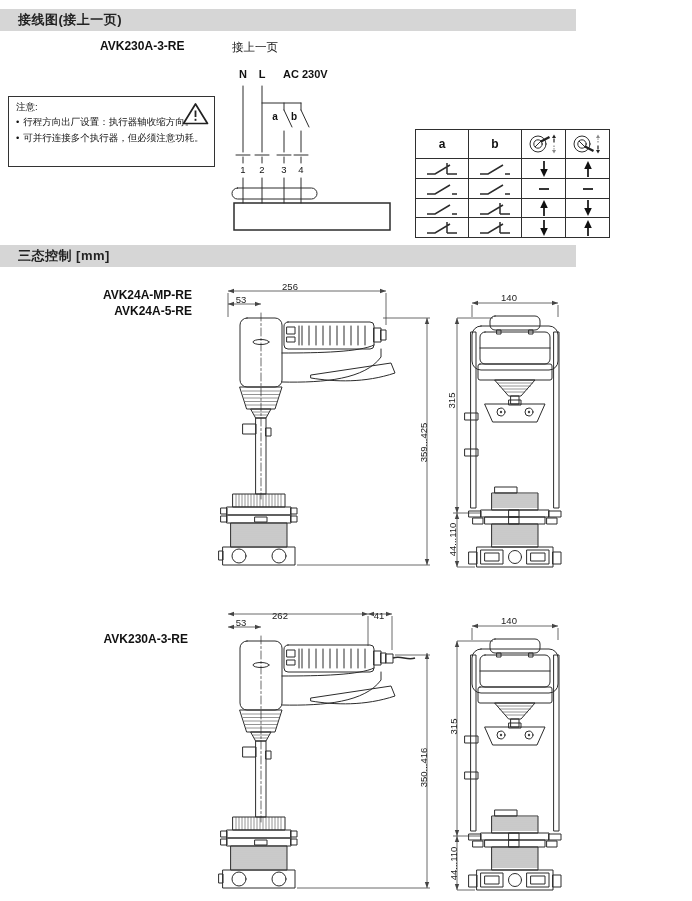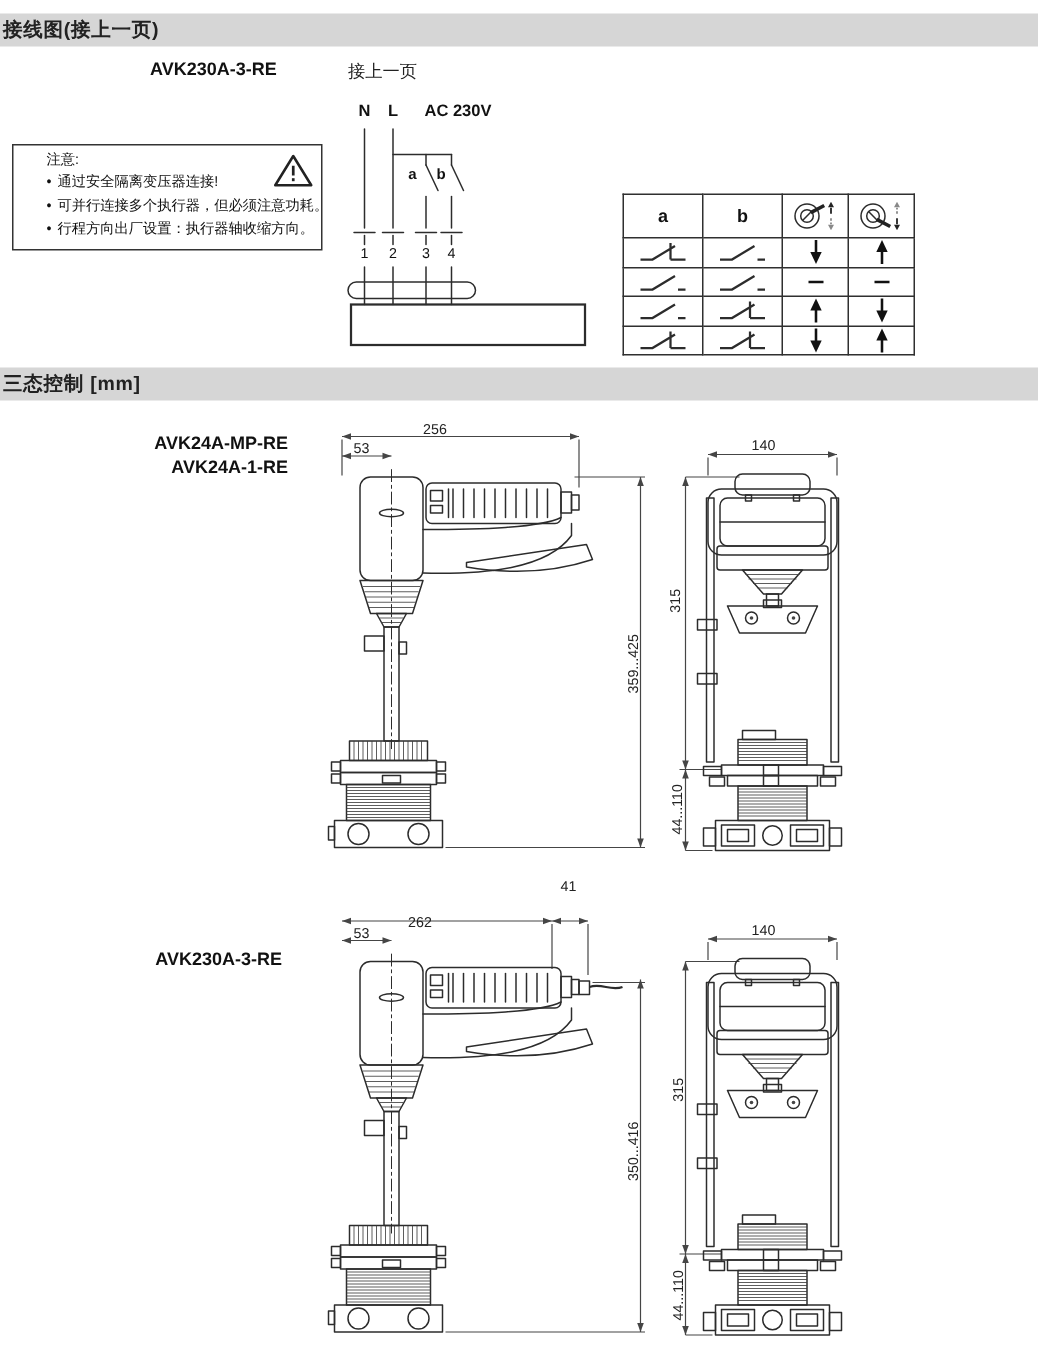--- a/index.html
+++ b/index.html
@@ -3,35 +3,35 @@
 <meta charset="utf-8">
 <style>
   html,body{margin:0;padding:0;}
   body{
     width:692px;height:901px;position:relative;background:#fff;
     font-family:"Liberation Sans","DejaVu Sans",sans-serif;color:#1a1a1a;
     overflow:hidden;
   }
   .abs{position:absolute;}
   .bar{
-    left:0;width:692px;height:22px;background:#d6d6d6;
-    display:flex;align-items:center;box-sizing:border-box;padding-left:2px;
+    left:0;width:576px;height:22px;background:#d6d6d6;
+    display:flex;align-items:center;box-sizing:border-box;padding-left:18px;
     font-size:13px;font-weight:bold;color:#222;letter-spacing:.5px;
   }
   .model{font-weight:bold;font-size:12px;color:#111;}
   .models-right{text-align:right;line-height:16px;}
   .ctl{font-size:11.5px;color:#222;}
   .wlabel{font-weight:bold;font-size:11px;text-align:center;color:#111;}
   .slabel{font-weight:bold;font-size:10px;text-align:center;color:#111;}
   .tnum{font-size:9.5px;text-align:center;color:#111;}
   .dimlabel{font-size:9.5px;color:#222;text-align:center;line-height:11px;}
   .vert{transform:rotate(-90deg);}
   .notebox{
     left:8px;top:96px;width:207px;height:71px;border:1px solid #333;
-    box-sizing:border-box;padding:3px 22px;font-size:9.5px;color:#111;
+    box-sizing:border-box;padding:3px 7px;font-size:9.5px;color:#111;
   }
   .notebox .nt{line-height:14px;}
   .notebox ul{margin:0;padding:0;}
   .notebox li{list-style:none;line-height:15.5px;white-space:nowrap;}
   .notebox li::before{content:"•";margin-right:4px;}
   .warn{position:absolute;right:5px;top:5px;}
   table.logic{
     position:absolute;left:415px;top:129px;border-collapse:collapse;
     table-layout:fixed;
   }
@@ -91,23 +91,22 @@
 <div class="abs slabel" style="left:288px;top:111px;width:12px">b</div>
 <div class="abs tnum" style="left:237px;top:164px;width:12px">1</div>
 <div class="abs tnum" style="left:256px;top:164px;width:12px">2</div>
 <div class="abs tnum" style="left:278px;top:164px;width:12px">3</div>
 <div class="abs tnum" style="left:295px;top:164px;width:12px">4</div>
 
 <div class="abs notebox">
   <div class="nt">注意:</div>
   <ul>
 
-  <li>通过安全隔离变压器连接!</li>
+      <li>行程方向出厂设置：执行器轴收缩方向。</li>
       <li>可并行连接多个执行器，但必须注意功耗。</li>
-      <li>行程方向出厂设置：执行器轴收缩方向。</li>
     </ul>
   <span class="warn">
     <svg width="27" height="24" viewBox="0 0 27 24">
       <path d="M13.5,2 L25.5,21.5 H1.5 Z" fill="none" stroke="#222" stroke-width="1.7" stroke-linejoin="round"></path>
       <rect x="12.6" y="8.5" width="1.8" height="6.5" fill="#222"></rect>
       <rect x="12.6" y="16.8" width="1.8" height="2" fill="#222"></rect>
     </svg>
   </span>
 </div>
 
@@ -241,21 +240,21 @@
             </svg>
           </span></td>
       </tr>
     </tbody>
 </table>
 
 <div class="abs bar" style="top:245px">三态控制 [mm]</div>
 
 <div class="abs models-right" style="left:64px;top:287px;width:128px">
   <div class="model">AVK24A-MP-RE</div>
-  <div class="model">AVK24A-1-RE</div>
+  <div class="model">AVK24A-5-RE</div>
 </div>
 
 <svg class="abs" style="left:215px;top:283px" width="230" height="292" viewBox="0 0 230 292">
     <line x1="13" y1="8" x2="171" y2="8" class="d"></line>
     <path d="M13,8 l6,-2.2 v4.4 z" class="af"></path>
     <path d="M171,8 l-6,-2.2 v4.4 z" class="af"></path>
     <line x1="13" y1="10" x2="13" y2="34" class="d"></line>
     <line x1="171" y1="10" x2="171" y2="42" class="d"></line>
     <line x1="13" y1="21" x2="46" y2="21" class="d"></line>
     <path d="M13,21 l6,-2.2 v4.4 z" class="af"></path>
@@ -591,18 +590,18 @@
     <rect x="36" y="260" width="22" height="14" rx="0" class="b"></rect>
     <rect x="82" y="260" width="22" height="14" rx="0" class="b"></rect>
     <rect x="24" y="262" width="8" height="12" rx="0" class="b"></rect>
     <rect x="108" y="262" width="8" height="12" rx="0" class="b"></rect>
     <rect x="40" y="263" width="14" height="8" rx="0" class="b"></rect>
     <rect x="86" y="263" width="14" height="8" rx="0" class="b"></rect>
     <circle cx="70" cy="267" r="6.5" class="b"></circle>
   </svg>
 
 <div class="abs dimlabel" style="left:260px;top:610px;width:40px">262</div>
-<div class="abs dimlabel" style="left:369px;top:586px;width:20px">41</div>
+<div class="abs dimlabel" style="left:369px;top:610px;width:20px">41</div>
 <div class="abs dimlabel" style="left:221px;top:617px;width:40px">53</div>
 <div class="abs dimlabel vert" style="left:395px;top:762px;width:56px">350...416</div>
 <div class="abs dimlabel" style="left:489px;top:615px;width:40px">140</div>
 <div class="abs dimlabel vert" style="left:433px;top:721px;width:40px">315</div>
 <div class="abs dimlabel vert" style="left:429px;top:858px;width:48px">44...110</div>
 
 </body></html>

